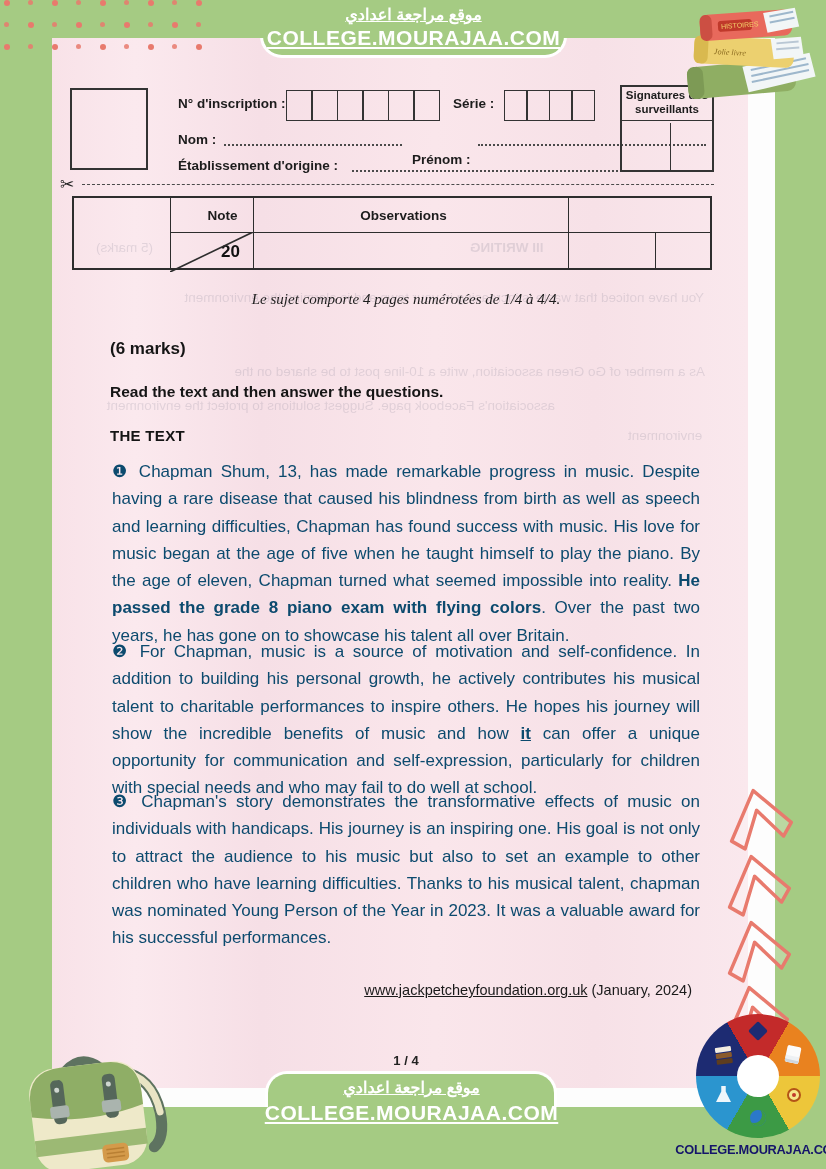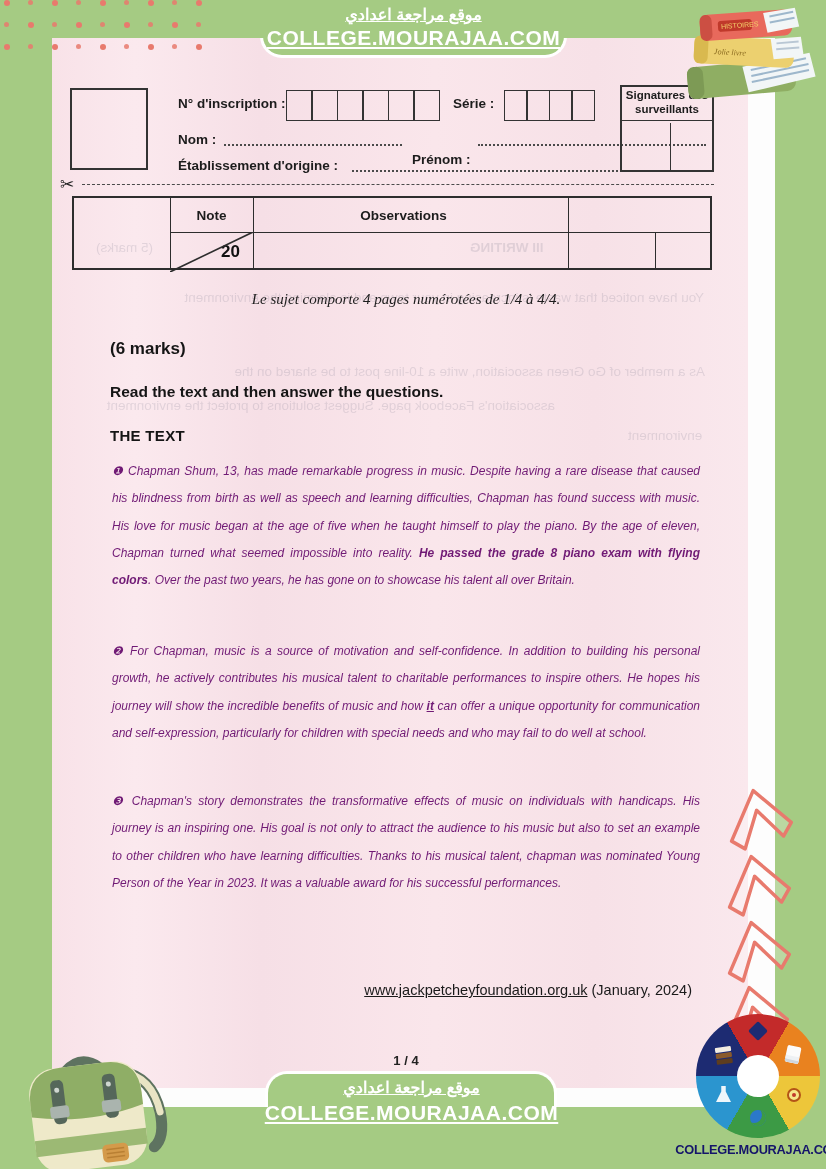--- a/index.html
+++ b/index.html
@@ -53,37 +53,37 @@
   .scissors { position:absolute; left:60px; top:174px; font-size:17px; color:#222; z-index:3; }
 
   
   .gtable { position:absolute; left:72px; top:196px; width:640px; height:74px; border:2px solid #2d2d2d; z-index:3; }
   .gv { position:absolute; top:0; bottom:0; border-left:1.6px solid #2d2d2d; }
   .gv1 { left:96px; } .gv2 { left:179px; } .gv3 { left:494px; }
   .gh { position:absolute; left:96px; right:0; top:34px; border-top:1.6px solid #2d2d2d; }
   .gv4 { position:absolute; left:581px; top:34px; bottom:0; border-left:1.6px solid #2d2d2d; }
   .gcell { position:absolute; top:0; height:34px; display:flex; align-items:center; justify-content:center;
            font-weight:bold; font-size:13.5px; color:#1c1c1c; text-align:center; }
-  .gnote { left:96px; width:83px; }
+  .gnote { left:107px; width:83px; }
   .gobs { left:172px; width:315px; }
   .gcorr { left:494px; width:146px; font-size:12.5px; line-height:1.15; }
   .gdiag { position:absolute; left:96px; top:34px; z-index:2; }
   .g20 { position:absolute; left:126px; top:44px; width:40px; text-align:right;
          font-weight:bold; font-size:17px; color:#111; }
 
   
   .notice { position:absolute; left:114px; top:291px; width:584px; text-align:center;
             font-family:"Liberation Serif", serif; font-style:italic; font-size:15px; color:#1d1d1d; z-index:3; }
   .sechead { position:absolute; left:110px; top:339px; width:580px; display:flex;
              justify-content:space-between; font-weight:bold; font-size:17px; color:#151515; z-index:3; }
   .instr { position:absolute; left:110px; top:383px; font-weight:bold; font-size:15.5px; color:#151515; z-index:3; }
   .thetext { position:absolute; left:110px; top:427px; font-weight:bold; font-size:15px; color:#151515;
              letter-spacing:.3px; z-index:3; }
-  .para { position:absolute; left:112px; width:588px; font-size:12px; line-height:27.3px;
-          text-align:justify; color:#701a75; z-index:3;font-style:italic; }
+  .para { position:absolute; left:112px; width:588px; font-size:17px; line-height:27.3px;
+          text-align:justify; color:#0c4a6e; z-index:3; }
   #p1 { top:458px; } #p2 { top:638px; } #p3 { top:788px; }
   .seg-bold { font-weight:bold; }
   .seg-underline { text-decoration:underline; }
   .adapted { position:absolute; left:400px; top:942px; width:292px; text-align:right;
              font-weight:bold; font-size:14.5px; color:#1a1a1a; z-index:3; }
   .source { position:absolute; left:300px; top:982px; width:392px; text-align:right;
             font-size:14.5px; color:#1a1a1a; z-index:3; white-space:nowrap; }
   .source .url { text-decoration:underline; }
   .pagenum { position:absolute; left:300px; top:1053px; width:212px; text-align:center;
              font-weight:bold; font-size:13px; color:#222; z-index:3; }

